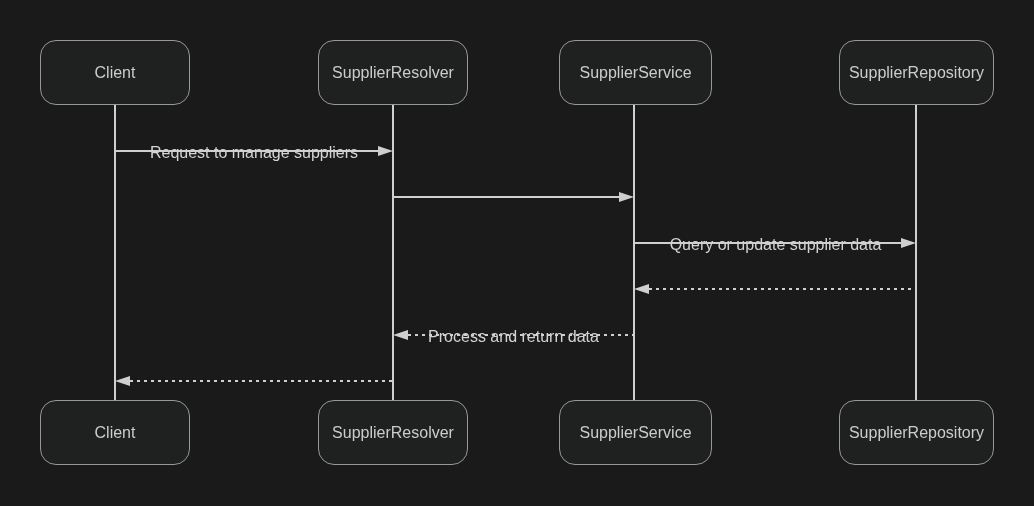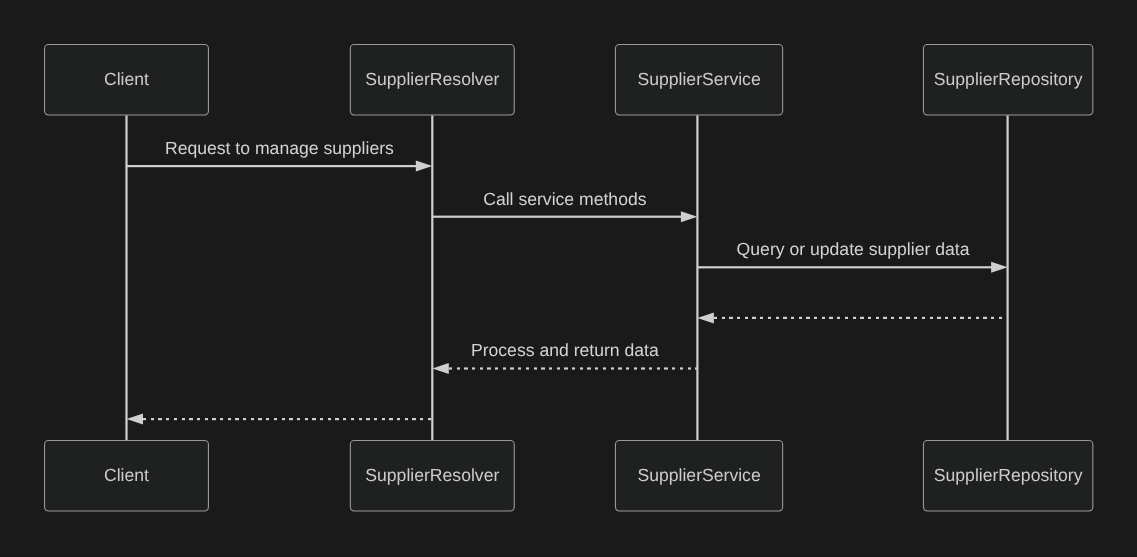--- a/index.html
+++ b/index.html
@@ -9,35 +9,35 @@
   html,body{margin:0;padding:0;background:var(--background);}
   #canvas{
     position:relative; width:1034px; height:506px; overflow:hidden;
     background:var(--background);
     font-family:"Liberation Sans", sans-serif;
   }
   
   .actor{
     position:absolute; height:65px; box-sizing:border-box;
     background:var(--actor-fill); border:1px solid var(--actor-border);
-    border-radius:4px; display:flex; align-items:center; justify-content:center;
+    border-radius:16px; display:flex; align-items:center; justify-content:center;
     color:var(--actor-text); font-size:16px; white-space:nowrap;
   }
   .top{top:40px}.bottom{top:400px}
   .pa0{left:40px;width:150px}
   .pa1{left:318px;width:150px}
   .pa2{left:559px;width:153px}
   .pa3{left:839px;width:155px}
   
   .lifeline{position:absolute; top:105px; height:295px; width:2px; background:var(--line-color);}
   .ll0{left:114px}.ll1{left:392px}.ll2{left:633px}.ll3{left:915px}
   
   .msg-label{
     position:absolute; height:20px; line-height:20px; text-align:center;
-    color:var(--message-text); font-size:16px; white-space:nowrap;
+    color:var(--message-text); font-size:16px; white-space:nowrap;margin-top:17px;
   }
   .lb0{top:126px;left:115px;width:278px}
   .lb1{top:172px;left:393px;width:241px}
   .lb2{top:218px;left:634px;width:283px}
   .lb3{top:264px;left:634px;width:283px}
   .lb4{top:310px;left:393px;width:241px}
   .lb5{top:356px;left:115px;width:278px}
   
   .msg-line{position:absolute;}
   .line-solid{height:1.6px; background:var(--line-color);}
@@ -79,21 +79,20 @@
 
   <div class="lifeline ll0"></div>
   <div class="lifeline ll1"></div>
   <div class="lifeline ll2"></div>
   <div class="lifeline ll3"></div>
 
   <div class="msg-label lb0">Request to manage suppliers</div>
   <div class="msg-line line-solid ln0"></div>
   <div class="arrow arrow-right ar0"></div>
 
-  <div class="msg-label lb1">Call service methods</div>
   <div class="msg-line line-solid ln1"></div>
   <div class="arrow arrow-right ar1"></div>
 
   <div class="msg-label lb2">Query or update supplier data</div>
   <div class="msg-line line-solid ln2"></div>
   <div class="arrow arrow-right ar2"></div>
 
   <div class="msg-line line-dotted ln3"></div>
   <div class="arrow arrow-left ar3"></div>
 

